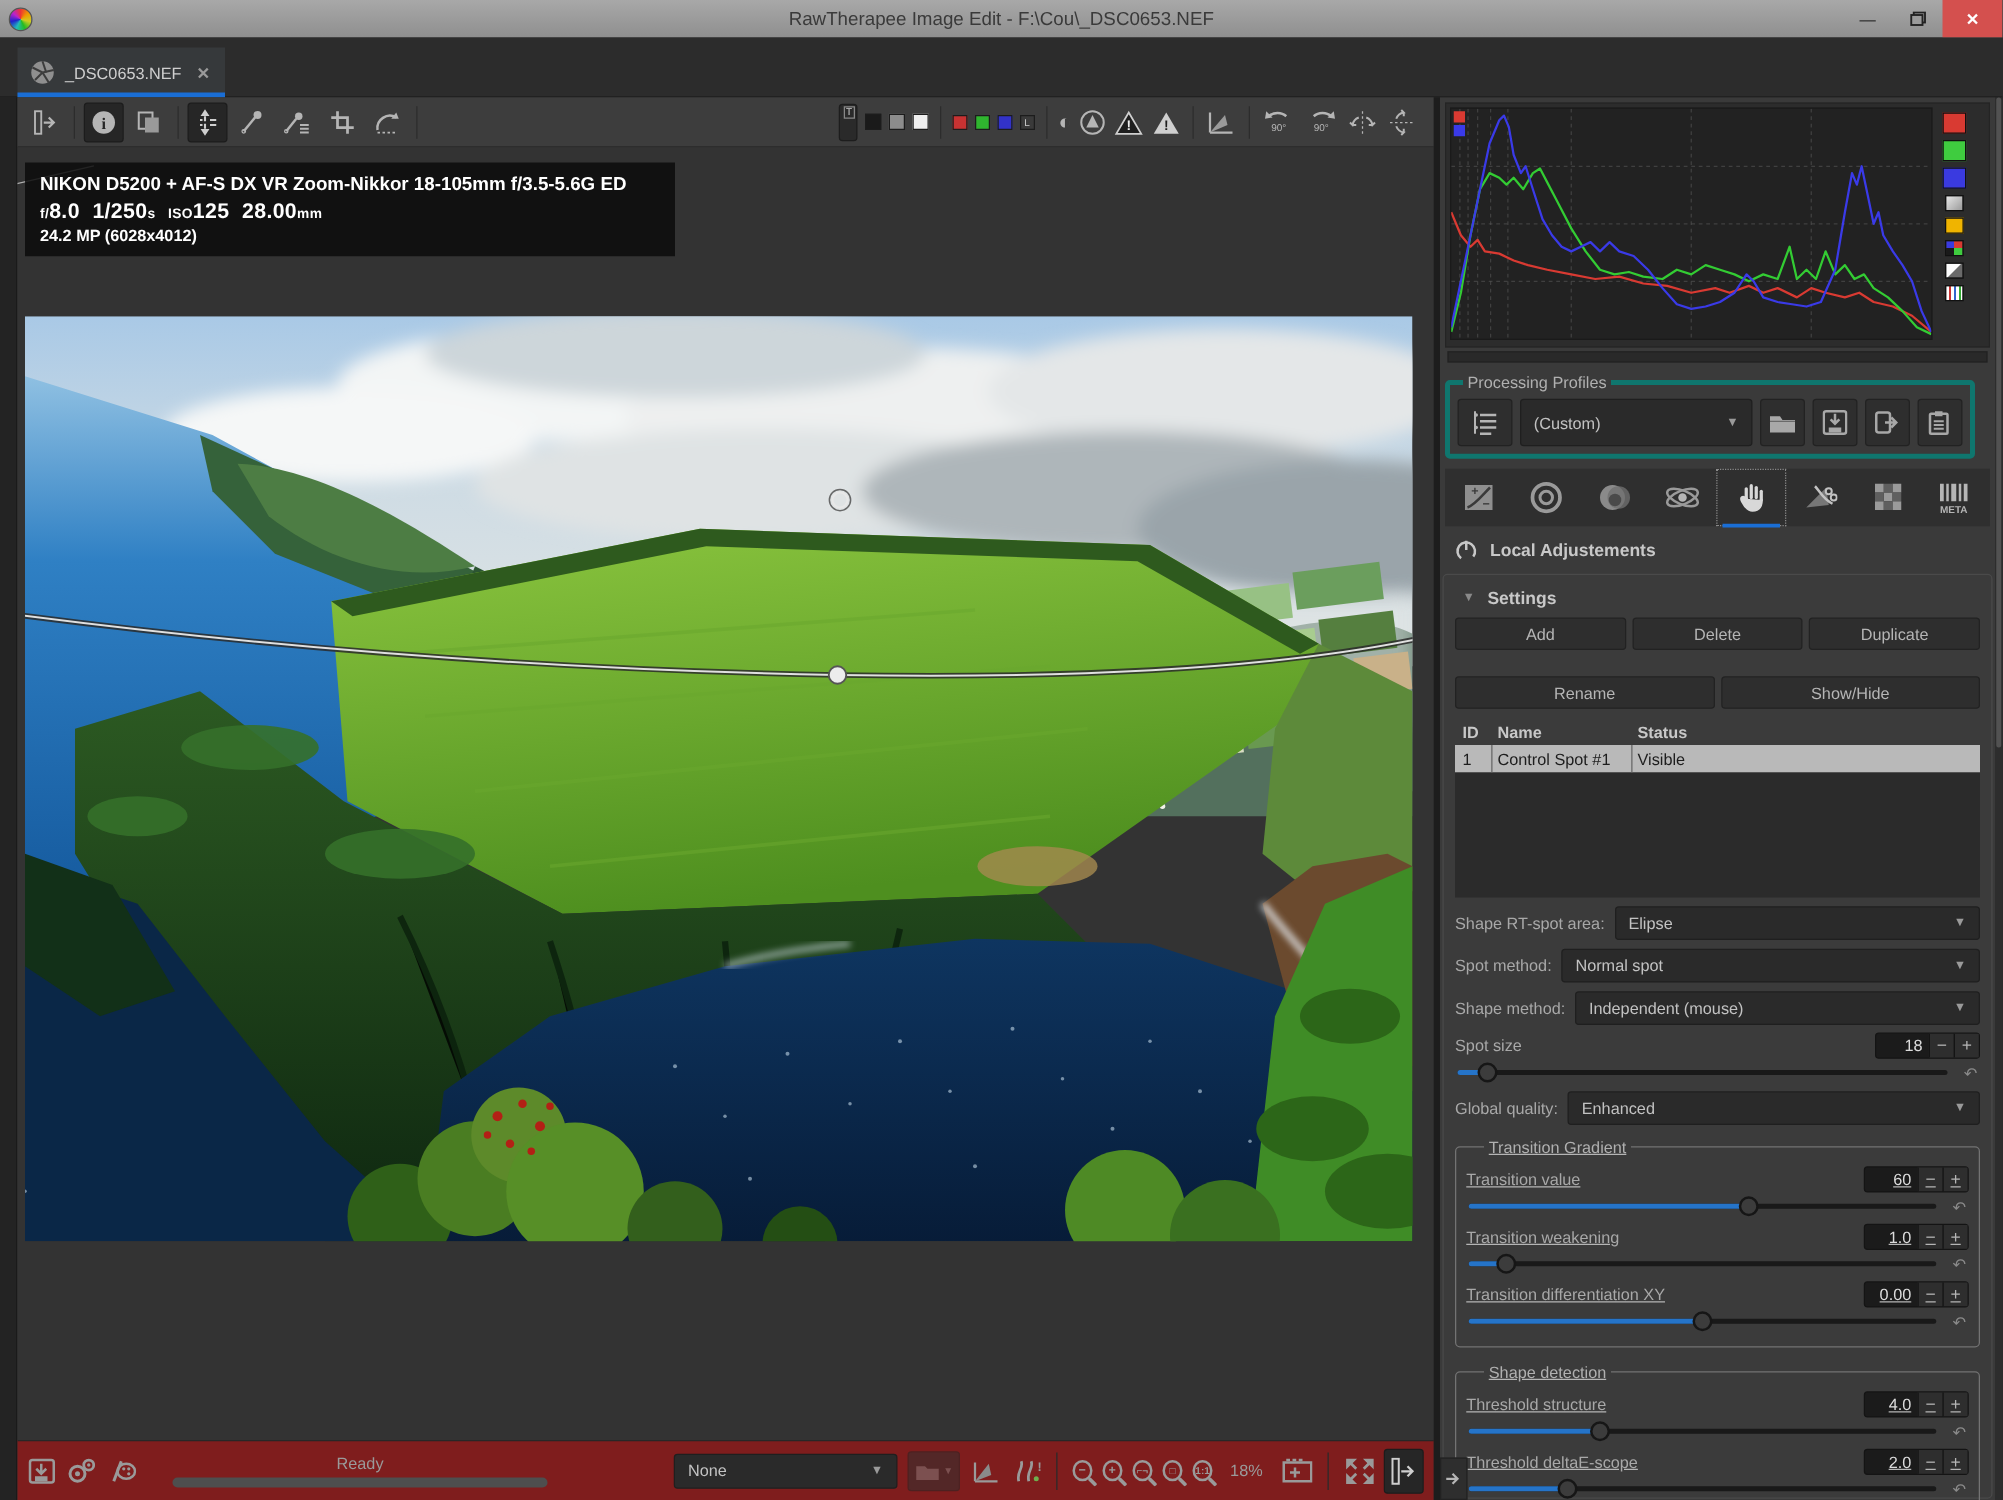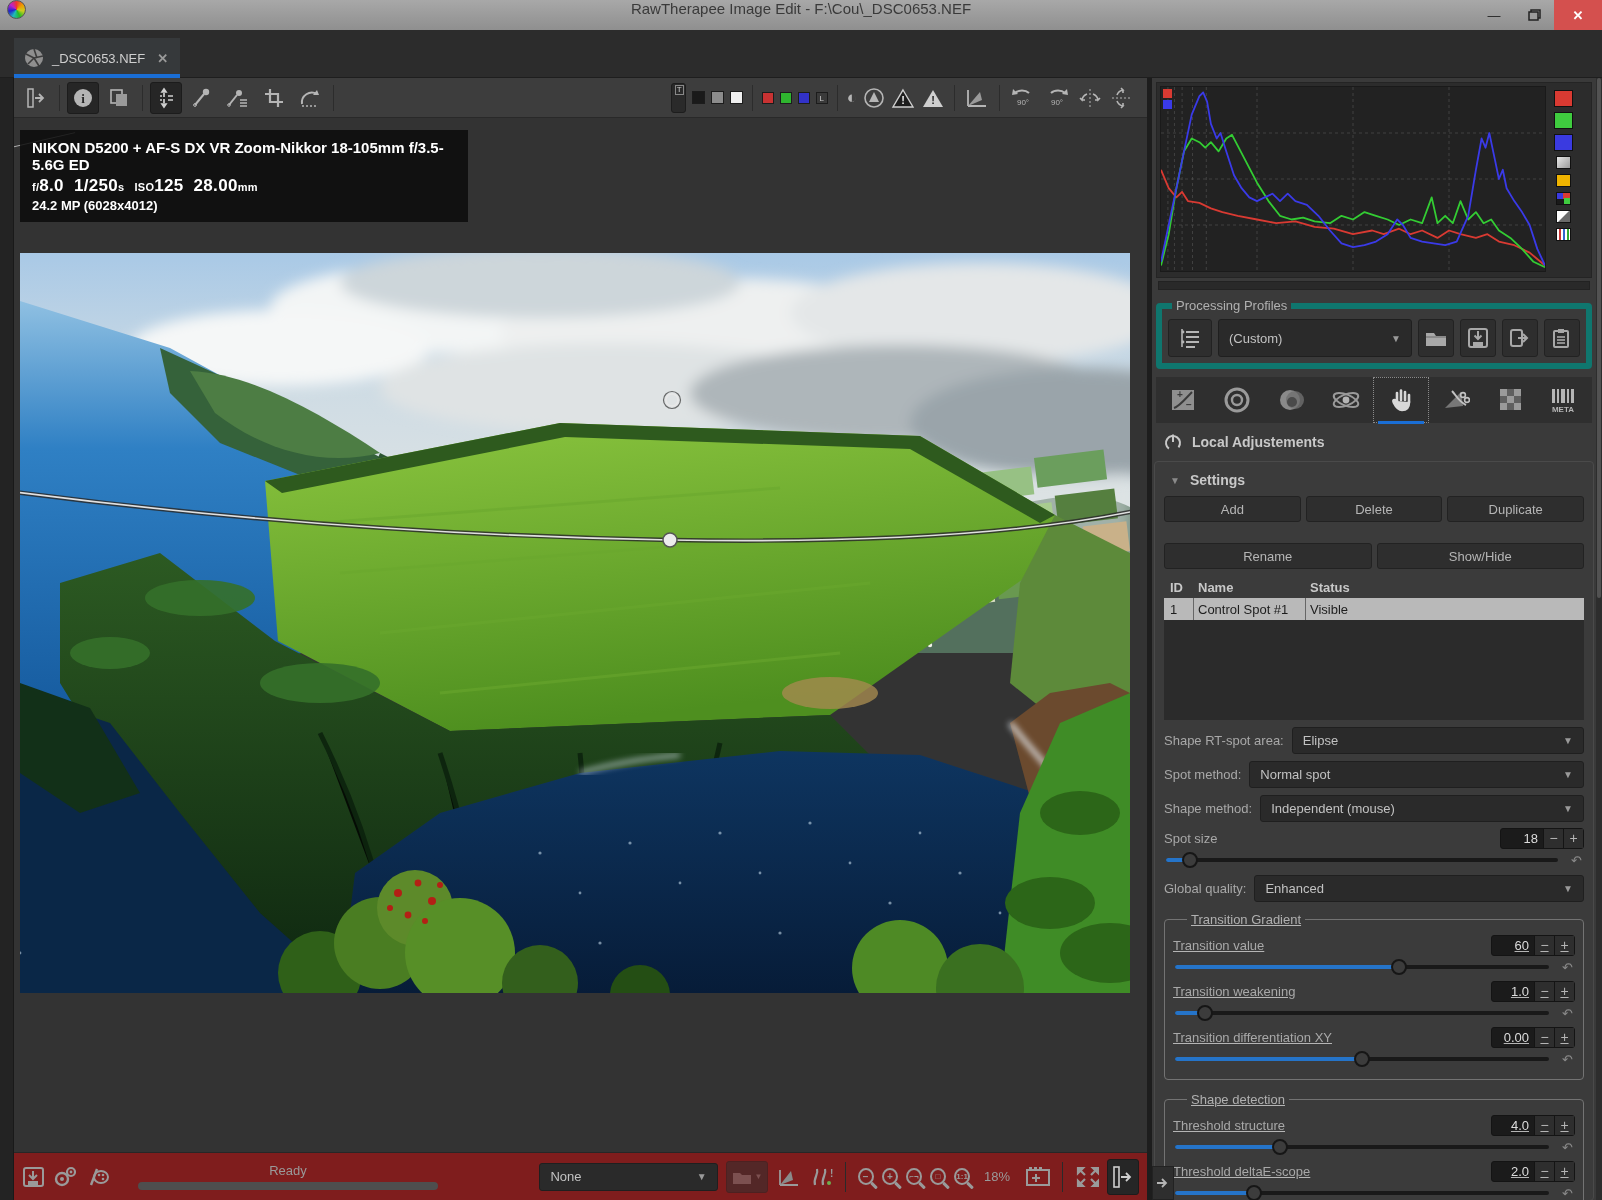--- a/index.html
+++ b/index.html
@@ -1,21 +1,21 @@
 <!DOCTYPE html>
 <html><head>
 <meta charset="utf-8">
 <style>
   * { margin:0; padding:0; box-sizing:border-box; }
   html,body { width:1602px; height:1200px; background:#2b2b2b; font-family:"Liberation Sans",sans-serif; overflow:hidden; }
   body { position:relative; color:#b5b5b5; }
 
   
   #titlebar { position:absolute; left:0; top:0; width:1602px; height:30px;
-    background:linear-gradient(#a8a8a8,#8f8f8f); display:flex; }
+    background:linear-gradient(#a8a8a8,#8f8f8f); display:flex; align-items:center; }
   #titlebar .logo { width:19px; height:19px; border-radius:50%; margin-left:7px;
     background:conic-gradient(#e33,#e90,#cc2,#2b2,#2bb,#22c,#b2c,#e33); border:1px solid #555; }
   #titlebar .title { position:absolute; left:0; right:0; text-align:center; color:#3a3a3a; font-size:15px; }
   .winbtns { margin-left:auto; display:flex; height:30px; }
   .winbtn { width:40px; height:30px; display:flex; align-items:center; justify-content:center; color:#222; font-size:13px; }
   .winbtn.close { width:48px; background:#d4504e; color:#fff; font-weight:bold; }
 
   
   #tabbar { position:absolute; left:0; top:30px; width:1602px; height:48px; background:#2c2c2c; border-bottom:1px solid #1e1e1e; }
   .edtab { position:absolute; left:14px; top:8px; height:40px; min-width:166px; background:#36393b;
@@ -41,21 +41,21 @@
   .sq.sm { width:12px; height:12px; }
   .rgroup { display:flex; align-items:center; gap:6px; }
   .tslider { width:15px; height:30px; background:#2a2a2a; border:1px solid #1d1d1d; border-radius:3px; position:relative; }
   .tslider .tl { position:absolute; top:1px; left:3px; font-size:8px; color:#ccc; border:1px solid #888; line-height:8px; padding:0 1px; }
   .glyph { font-size:17px; color:#b5b5b5; }
 
   
   .canvas { position:relative; height:1034px; background:#333333; overflow:hidden; }
   .photo { position:absolute; left:6px; top:135px; width:1110px; height:740px; }
   .guide-line { position:absolute; left:-8px; top:22px; width:70px; height:1px; background:#cfcfcf; transform:rotate(-13deg); opacity:.8; }
-  .infobox { position:absolute; left:6px; top:12px; width:448px; background:rgba(12,12,12,.85); padding:9px 12px; color:#fff; }
+  .infobox { position:absolute; left:6px; top:12px; width:520px; background:rgba(12,12,12,.85); padding:9px 12px; color:#fff; }
   .infobox .l1 { font-size:15px; font-weight:bold; }
   .infobox .l2 { font-size:17px; font-weight:bold; margin-top:3px; letter-spacing:.3px; }
   .infobox .l2 small { font-size:11px; font-weight:bold; }
   .infobox .l3 { font-size:14px; font-weight:bold; margin-top:3px; }
   .infobox .l4 { font-size:13px; font-weight:bold; margin-top:2px; }
 
   
   .bottombar { height:48px; background:#7f1d1d; border-top:1px solid #272727; display:flex; align-items:center; padding:0 8px; gap:8px; position:relative; }
   .statusblk { width:330px; margin-left:18px; display:flex; flex-direction:column; align-items:center; gap:4px; }
   .statusblk .stxt { color:#9a9a9a; font-size:13px; }
@@ -73,21 +73,21 @@
   
   .histwrap { margin:4px 4px 0 4px; background:#2c2c2c; border:1px solid #242424; display:flex; padding:3px; gap:4px; height:196px; }
   .histplot { position:relative; background:#222; border:1px solid #1a1a1a; width:386px; height:186px; }
   .clipind { position:absolute; left:2px; top:2px; width:9px; height:9px; }
   .histbtns { display:flex; flex-direction:column; gap:5px; align-items:center; padding-top:4px; width:26px; }
   .hb { border:1px solid #111; }
   .hb.big { width:19px; height:17px; }
   .hb.sml { width:15px; height:13px; }
   .histbar { margin:3px 6px 0 6px; height:9px; background:#292929; border:1px solid #222; }
 
-  fieldset { border:6px solid #0f766e; border-radius:4px; margin:8px 4px 0 4px; padding:6px; }
+  fieldset { border:4px solid #0f766e; border-radius:4px; margin:8px 16px 0 4px; padding:6px; }
   fieldset legend { color:#b0b0b0; font-size:13px; padding:0 4px; margin-left:4px; }
   .profrow { display:flex; gap:6px; align-items:flex-end; }
   .iconbtn { background:#2e2e2e; border:1px solid #222; border-radius:3px; height:38px; display:flex; align-items:center; justify-content:center; }
   .listbtn { width:44px; }
   .pbtn { width:36px; }
   .prof-dd { flex:1; height:38px; }
 
   .tabstrip { margin:8px 4px 0 4px; background:#2f2f2f; height:46px; display:flex; align-items:stretch; position:relative; }
   .ttab { flex:1; display:flex; align-items:center; justify-content:center; position:relative; }
   .ttab.sel { border:1px dotted #8a8a8a; }

